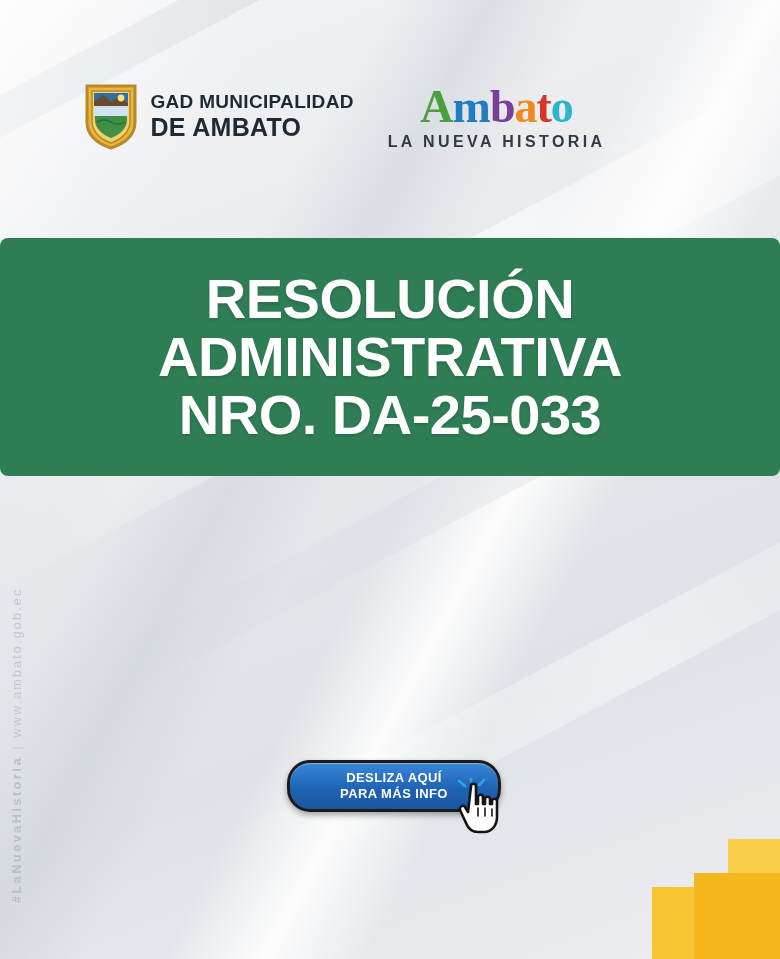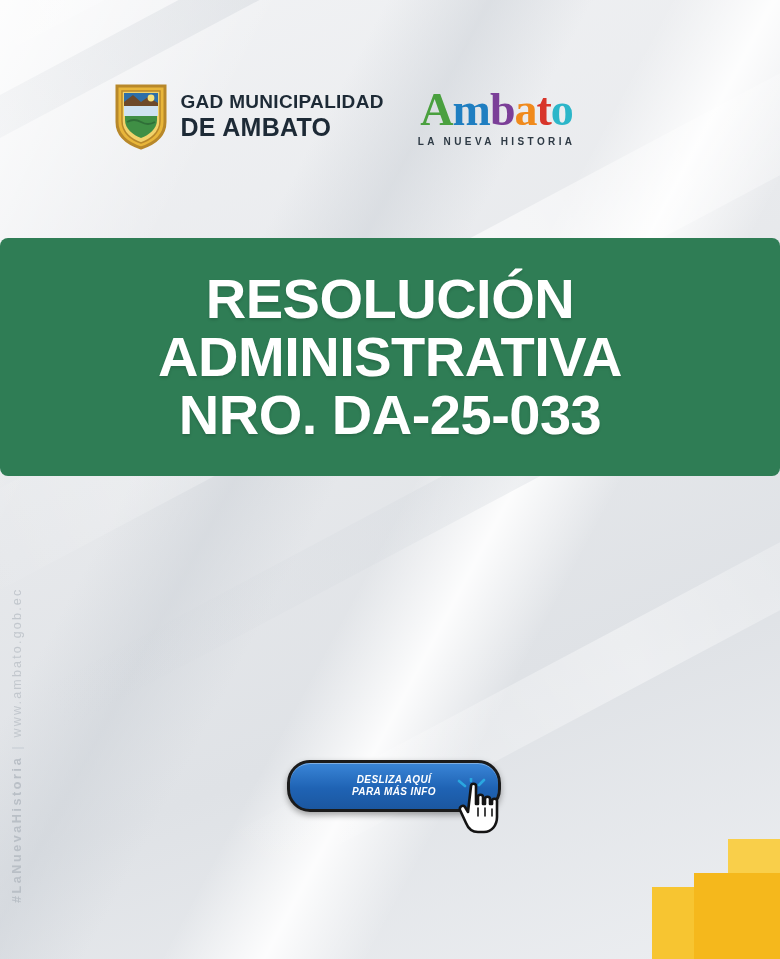--- a/index.html
+++ b/index.html
@@ -112,21 +112,21 @@
     font-size: 46px;
     font-weight: bold;
     letter-spacing: -1px;
     line-height: 1;
     position: relative;
     font-family: Liberation Serif, serif;
   }
   .ambato-word span { display: inline-block; }
   .ambato-sub {
     margin-top: 3px;
-    font-size: 10px;
+    font-size: 16px;
     font-weight: bold;
     letter-spacing: 3.4px;
     color: #2e3a45;
   }
 
   
   .green-band {
     position: absolute;
     top: 238px;
     left: 0;
@@ -162,25 +162,24 @@
     border: 3px solid #1b1b1b;
     box-shadow: 0 3px 6px rgba(0,0,0,.35), inset 0 1px 0 rgba(255,255,255,.35);
     display: flex;
     flex-direction: column;
     align-items: center;
     justify-content: center;
     cursor: pointer;
   }
   .cta .t1, .cta .t2 {
     color: #ffffff;
-    font-size: 10px;
+    font-size: 13px;
     font-weight: bold;
     letter-spacing: .4px;
     line-height: 1.25;
-    font-style: italic;
   }
   .cursor-hand {
     position: absolute;
     left: 455px;
     top: 778px;
     width: 56px;
     height: 64px;
     pointer-events: none;
   }
 

